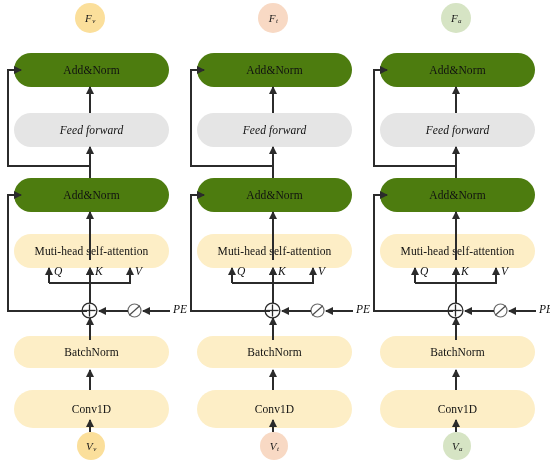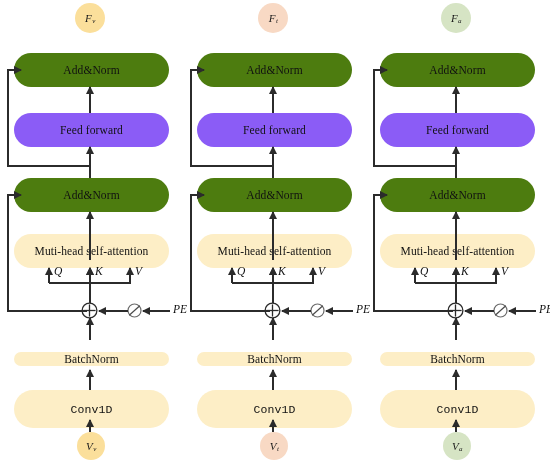--- a/index.html
+++ b/index.html
@@ -7,29 +7,29 @@
        font-family:"Liberation Serif","DejaVu Serif",serif;}
   #root{position:relative;width:550px;height:466px;}
 
   .col{position:absolute;top:0;width:183px;height:466px;}
 
   
   .box{position:absolute;left:14px;width:155px;border-radius:22px;
        display:flex;align-items:center;justify-content:center;
        font-size:11.5px;color:#111;letter-spacing:.1px;white-space:nowrap;}
   .box.addnorm{background:#4d7c0f;}
-  .box.ffwd{background:#8b5cf6;}
+  .box.ffwd{background:#e5e5e5;font-style:italic;}
   .box.cream{background:#fdeec6;}
 
   .b-addnorm2{top:53px;height:34px;}
   .b-ffwd    {top:113px;height:34px;}
   .b-addnorm1{top:178px;height:34px;}
   .b-mhsa    {top:234px;height:34px;}
-  .b-bnorm   {top:352px;height:14px;}
-  .b-conv    {top:390px;height:38px;font-family:Liberation Mono, monospace;}
+  .b-bnorm   {top:336px;height:32px;}
+  .b-conv    {top:390px;height:38px;}
 
   
   .circ{position:absolute;border-radius:50%;
         display:flex;align-items:center;justify-content:center;
         font-size:11px;font-style:italic;color:#1a1a1a;}
   .circ-top{left:75px;top:3px;width:30px;height:30px;}
   .circ-bot{left:77px;top:432px;width:28px;height:28px;}
   .circ .sub{font-size:7px;vertical-align:sub;position:relative;top:3px;left:.5px;}
 
   

